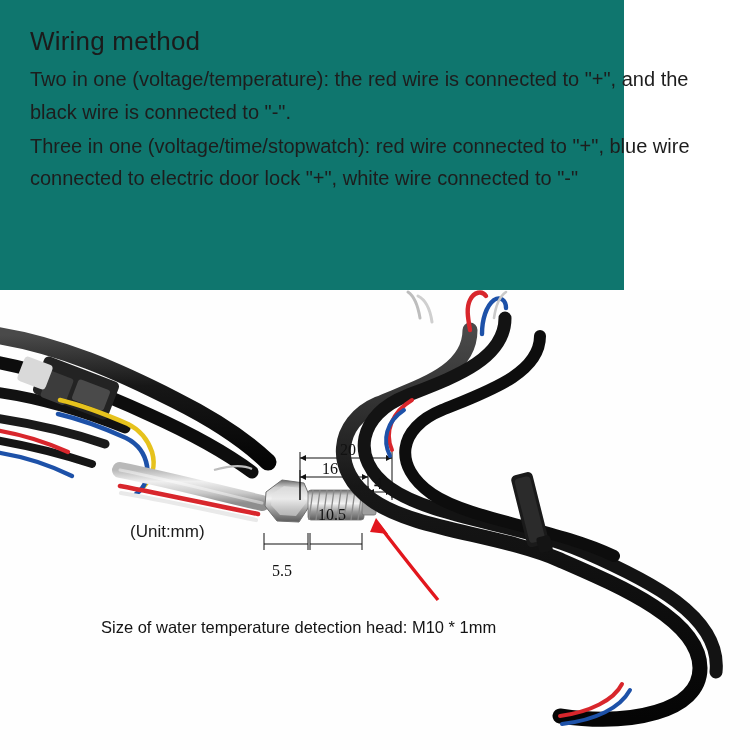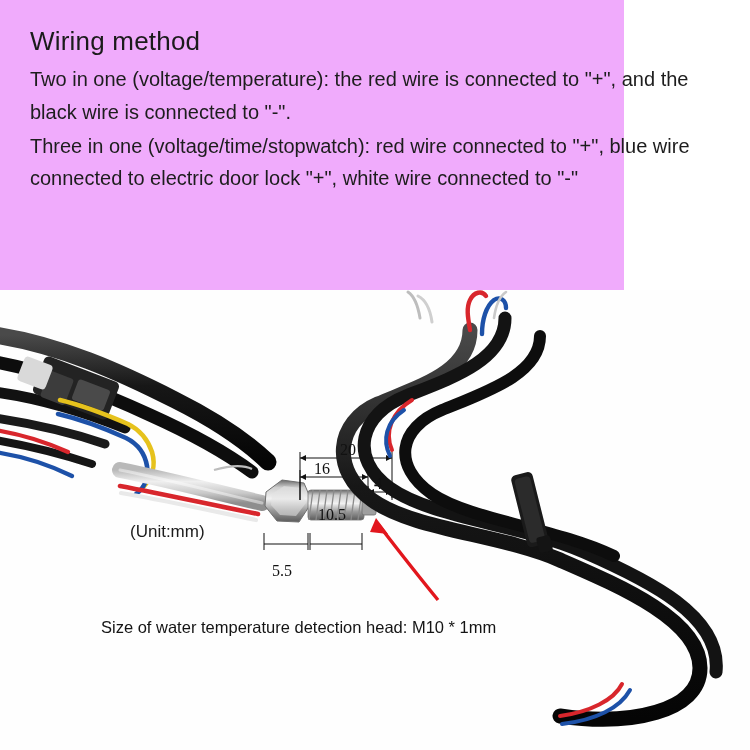--- a/index.html
+++ b/index.html
@@ -11,21 +11,21 @@
     height: 750px;
     background: #ffffff;
     font-family: "Liberation Sans", sans-serif;
     overflow: hidden;
     position: relative;
   }
   #page {
     position: relative;
     width: 624px;
     height: 750px;
-    background: #f0abfc;
+    background: #0f766e;
   }
 
   
   .text-block {
     position: absolute;
     left: 30px;
     top: 26px;
     width: 700px;
   }
   .title {
@@ -226,21 +226,21 @@
     <path d="M432 322 C 430 308, 426 300, 418 296" stroke="#cfcfcf" stroke-width="3" fill="none" stroke-linecap="round"></path>
     <path d="M494 318 C 496 304, 500 296, 506 292" stroke="#c9c9c9" stroke-width="2.6" fill="none" stroke-linecap="round"></path>
 
     <path d="M412 400 C 392 412, 384 432, 392 450" stroke="#d8262c" stroke-width="4" fill="none" stroke-linecap="round"></path>
     <path d="M404 410 C 386 422, 382 440, 390 456" stroke="#1d51a8" stroke-width="4" fill="none" stroke-linecap="round"></path>
     <path d="M560 716 C 590 712, 614 700, 622 684" stroke="#d8262c" stroke-width="4" fill="none" stroke-linecap="round"></path>
     <path d="M562 724 C 596 720, 620 708, 630 690" stroke="#1d51a8" stroke-width="4" fill="none" stroke-linecap="round"></path>
   </svg>
 
   <div class="dim-num" style="left:340px; top:441px;">20</div>
-  <div class="dim-num" style="left:314px; top:460px;">16</div>
+  <div class="dim-num" style="left:322px; top:460px;">16</div>
   <div class="dim-num" style="left:374px; top:475px;">4</div>
   <div class="dim-num" style="left:272px; top:534px;margin-top:28px;">5.5</div>
   <div class="dim-num" style="left:318px; top:506px;">10.5</div>
 
   <div class="unit-label">(Unit:mm)</div>
   <div class="size-label">Size of water temperature detection head: M10 * 1mm</div>
 
 </div>
 
 </body></html>

